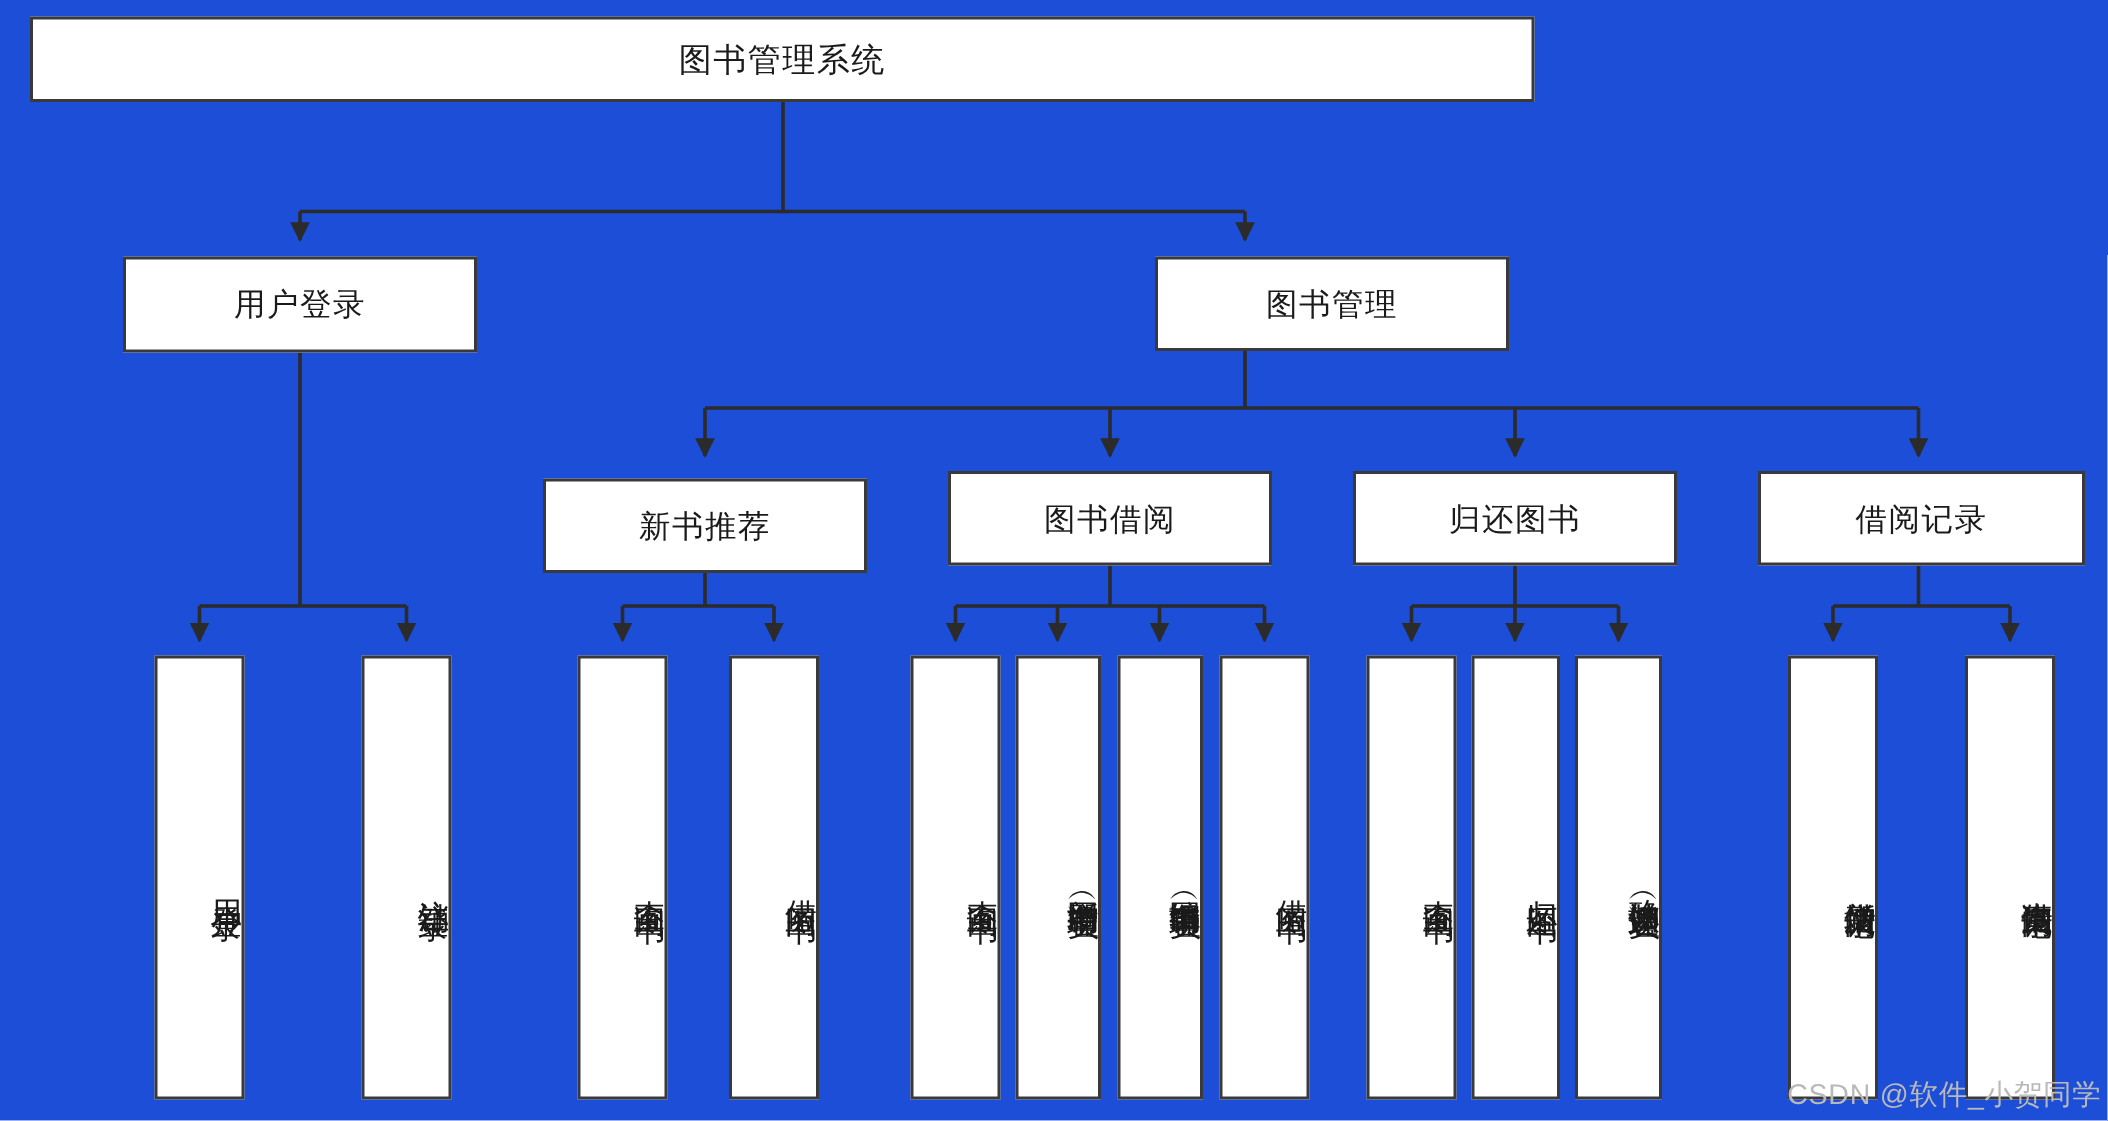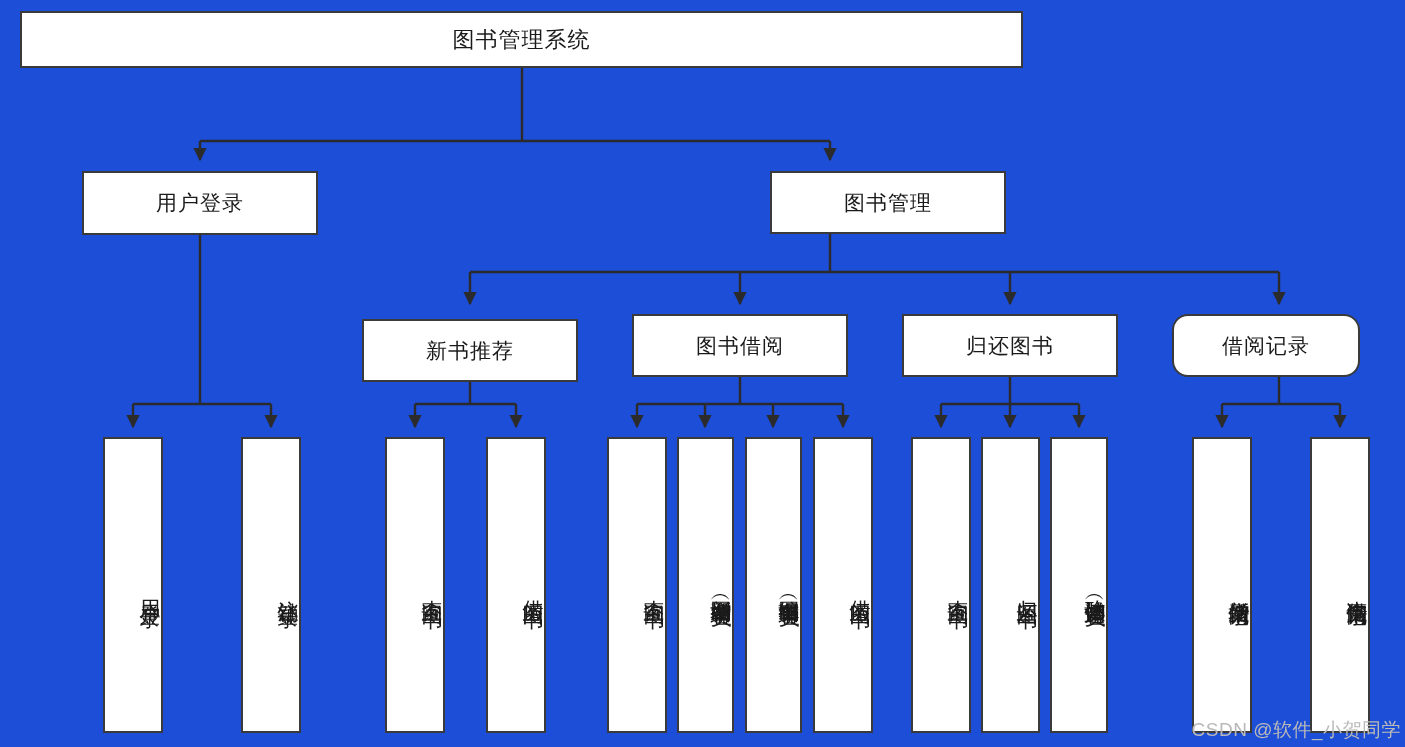--- a/index.html
+++ b/index.html
@@ -125,21 +125,21 @@
   </svg>
 
   <div class="node node-h node-root" style="left:20px; top:11px; width:1003px; height:57px;">图书管理系统</div>
 
   <div class="node node-h" style="left:82px; top:171px; width:236px; height:64px;">用户登录</div>
   <div class="node node-h" style="left:744px; top:171px; width:236px; height:63px;margin-left:26px;">图书管理</div>
 
   <div class="node node-h" style="left:362px; top:319px; width:216px; height:63px;">新书推荐</div>
   <div class="node node-h" style="left:632px; top:314px; width:216px; height:63px;">图书借阅</div>
   <div class="node node-h" style="left:902px; top:314px; width:216px; height:63px;">归还图书</div>
-  <div class="node node-h" style="left:1172px; top:314px; width:188px; height:63px;border-radius:16px;">借阅记录</div>
+  <div class="node node-h" style="left:1172px; top:314px; width:218px; height:63px;">借阅记录</div>
 
   <div class="node node-v" style="left:103px; top:437px; width:60px; height:296px;">用户登录</div>
   <div class="node node-v" style="left:241px; top:437px; width:60px; height:296px;">注销登录</div>
 
   <div class="node node-v" style="left:385px; top:437px; width:60px; height:296px;">查询图书</div>
   <div class="node node-v" style="left:486px; top:437px; width:60px; height:296px;">借阅图书</div>
 
   <div class="node node-v" style="left:607px; top:437px; width:60px; height:296px;">查询图书</div>
   <div class="node node-v tall-text" style="left:677px; top:437px; width:57px; height:296px;">新增图书（管理员）</div>
   <div class="node node-v tall-text" style="left:745px; top:437px; width:57px; height:296px;">编辑图书（管理员）</div>

